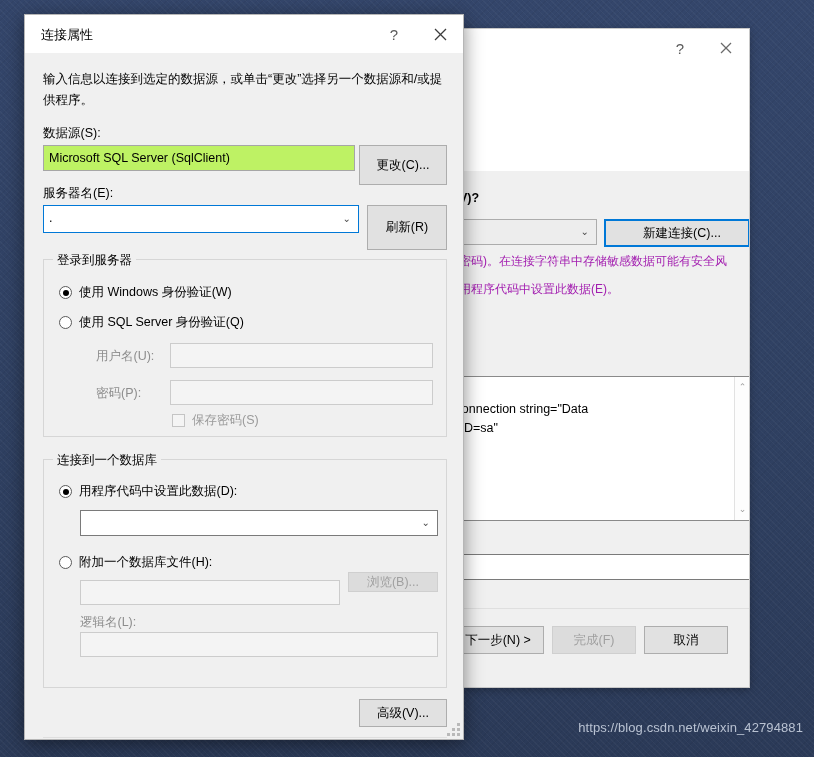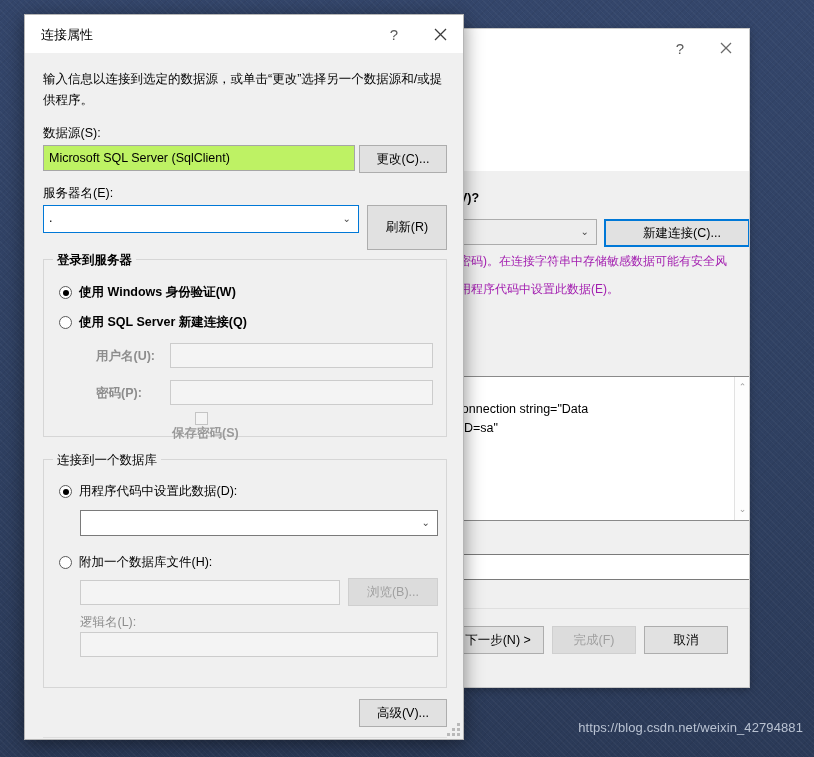--- a/index.html
+++ b/index.html
@@ -383,49 +383,49 @@
       </svg>
     </div>
   </div>
 
   <div class="dlg-body">
 
     <div class="desc">输入信息以连接到选定的数据源，或单击“更改”选择另一个数据源和/或提供程序。</div>
 
     <div class="lbl" style="left:18px; top:72px;">数据源(S):</div>
     <div class="tbox readonly" style="left:18px; top:92px; width:312px; height:26px;">Microsoft SQL Server (SqlClient)</div>
-    <div class="btn" style="left:334px; top:92px; width:88px; height:28px;">更改(C)...</div>
+    <div class="btn" style="left:334px; top:92px; width:88px; height:40px;">更改(C)...</div>
 
     <div class="lbl" style="left:18px; top:132px;">服务器名(E):</div>
     <div class="combo focusborder" style="left:18px; top:152px; width:316px; height:28px;">
       <span>.</span>
       <span class="chev">⌄</span>
     </div>
     <div class="btn" style="left:342px; top:152px; width:80px; height:45px;">刷新(R)</div>
 
-    <div class="group" style="left:18px; top:206px; width:404px; height:178px;font-weight:bold;">
+    <div class="group" style="left:18px; top:206px; width:404px; height:178px;">
       <div class="group-title">登录到服务器</div>
 
       <div class="radio on" style="left:15px; top:24px;">
         <span class="dot"></span>
         <span>使用 Windows 身份验证(W)</span>
       </div>
 
       <div class="radio" style="left:15px; top:54px;">
         <span class="dot"></span>
-        <span>使用 SQL Server 新建连接(Q)</span>
+        <span>使用 SQL Server 身份验证(Q)</span>
       </div>
 
       <div class="lbl dim" style="left:52px; top:88px;">用户名(U):</div>
       <div class="tbox disabled" style="left:126px; top:83px; width:263px; height:25px;"></div>
 
       <div class="lbl dim" style="left:52px; top:125px;">密码(P):</div>
       <div class="tbox disabled" style="left:126px; top:120px; width:263px; height:25px;"></div>
 
-      <div class="check" style="left:128px; top:152px;flex-direction:column;">
+      <div class="check" style="left:128px; top:152px;">
         <span class="bx"></span>
         <span>保存密码(S)</span>
       </div>
     </div>
 
     <div class="group" style="left:18px; top:406px; width:404px; height:229px;">
       <div class="group-title">连接到一个数据库</div>
 
       <div class="radio on" style="left:15px; top:23px;">
         <span class="dot"></span>
@@ -436,21 +436,21 @@
         <span></span>
         <span class="chev">⌄</span>
       </div>
 
       <div class="radio" style="left:15px; top:94px;">
         <span class="dot"></span>
         <span>附加一个数据库文件(H):</span>
       </div>
 
       <div class="tbox disabled" style="left:36px; top:120px; width:260px; height:25px;"></div>
-      <div class="btn disabled" style="left:304px; top:118px; width:90px; height:28px;">浏览(B)...</div>
+      <div class="btn disabled" style="left:304px; top:112px; width:90px; height:20px;">浏览(B)...</div>
 
       <div class="lbl dim" style="left:36px; top:154px;">逻辑名(L):</div>
       <div class="tbox disabled" style="left:36px; top:172px; width:358px; height:25px;"></div>
     </div>
 
     <div class="btn" style="left:334px; top:646px; width:88px; height:28px;">高级(V)...</div>
 
     <div class="hr" style="left:18px; top:684px; width:404px;"></div>
 
     <div class="grip" style="right:3px; bottom:3px;">

